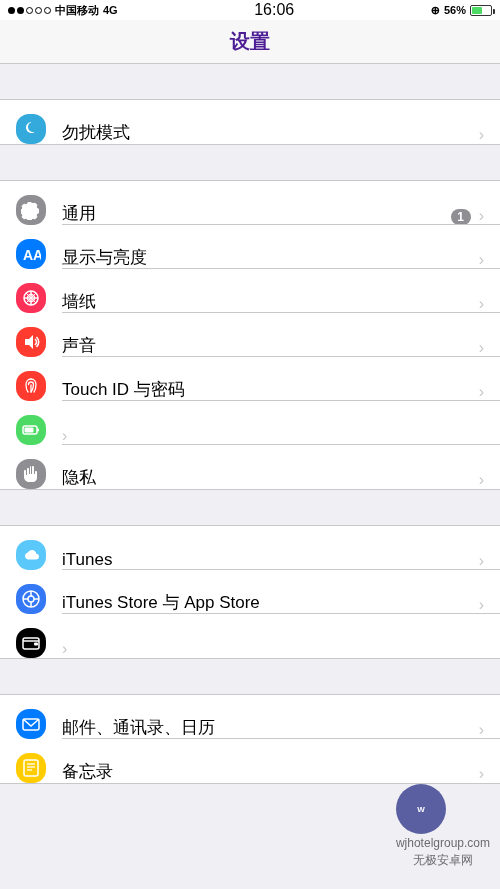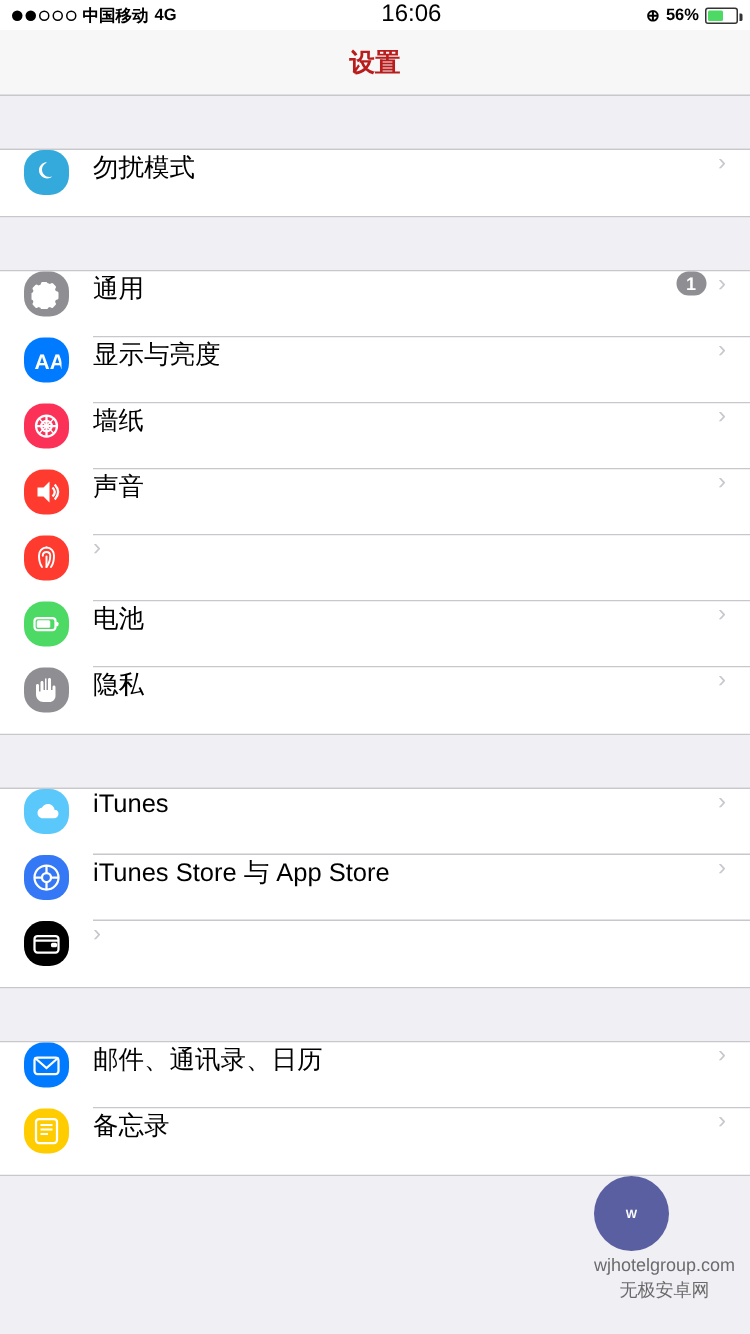--- a/index.html
+++ b/index.html
@@ -43,41 +43,41 @@
     
     .nav-bar {
       background: #f7f7f7;
       border-bottom: 1px solid #c8c7cc;
       height: 44px;
       display: flex;
       align-items: center;
       justify-content: center;
     }
     .nav-title {
-      font-size: 17px;
+      font-size: 20px;
       font-weight: 600;
-      color: #b91c1c;
+      color: #4c1d95;
     }
 
     
     .section-sep {
       height: 35px;
       background: #efeff4;
     }
 
     
     .settings-group {
       background: #fff;
       border-top: 1px solid #c8c7cc;
       border-bottom: 1px solid #c8c7cc;
     }
 
     .settings-item {
       display: flex;
-      align-items: flex-start;
+      align-items: flex-end;
       height: 44px;
       background: #fff;
       padding: 0 16px 0 16px;
       cursor: pointer;
       position: relative;
     }
     .settings-item:not(:last-child)::after {
       content: '';
       position: absolute;
       bottom: 0;
@@ -269,32 +269,32 @@
 
   <div class="settings-item">
     <div class="item-icon bg-fingerprint">
       <svg class="icon-svg" viewBox="0 0 20 20" fill="none" xmlns="http://www.w3.org/2000/svg">
         <path d="M10 3C7 3 5 5.5 5 8.5C5 11 5.5 14 7 16" stroke="white" stroke-width="1.3" stroke-linecap="round"></path>
         <path d="M10 3C13 3 15 5.5 15 8.5C15 11 14.5 14 13 16" stroke="white" stroke-width="1.3" stroke-linecap="round"></path>
         <path d="M7.5 8.5C7.5 7 8.6 6 10 6C11.4 6 12.5 7 12.5 8.5C12.5 11 11.5 14 10 16" stroke="white" stroke-width="1.3" stroke-linecap="round"></path>
         <path d="M10 9C10 9 10 12 10 16" stroke="white" stroke-width="1.3" stroke-linecap="round"></path>
       </svg>
     </div>
+    <span class="item-label">Touch ID 与密码</span>
     <span class="chevron">›</span>
   </div>
 
   <div class="settings-item">
     <div class="item-icon bg-green">
       <svg class="icon-svg" viewBox="0 0 20 20" fill="white" xmlns="http://www.w3.org/2000/svg">
         <rect x="2" y="6" width="14" height="8" rx="2" fill="none" stroke="white" stroke-width="1.5"></rect>
         <rect x="16" y="8.5" width="2" height="3" rx="1" fill="white"></rect>
         <rect x="3.5" y="7.5" width="9" height="5" rx="1" fill="white"></rect>
       </svg>
     </div>
-    <span class="item-label">电池</span>
     <span class="chevron">›</span>
   </div>
 
   <div class="settings-item">
     <div class="item-icon bg-hand">
       <svg class="icon-svg" viewBox="0 0 20 20" fill="white" xmlns="http://www.w3.org/2000/svg">
         <path d="M10 2C9.4 2 9 2.4 9 3V10H8V5C8 4.4 7.6 4 7 4C6.4 4 6 4.4 6 5V11H5V7C5 6.4 4.6 6 4 6C3.4 6 3 6.4 3 7V13C3 15.8 5.2 18 8 18H12C14.2 18 16 16.2 16 14V8C16 7.4 15.6 7 15 7C14.4 7 14 7.4 14 8V10H13V3C13 2.4 12.6 2 12 2C11.4 2 11 2.4 11 3V10H10V3C10 2.4 9.6 2 10 2Z"></path>
       </svg>
     </div>
     <span class="item-label">隐私</span>

